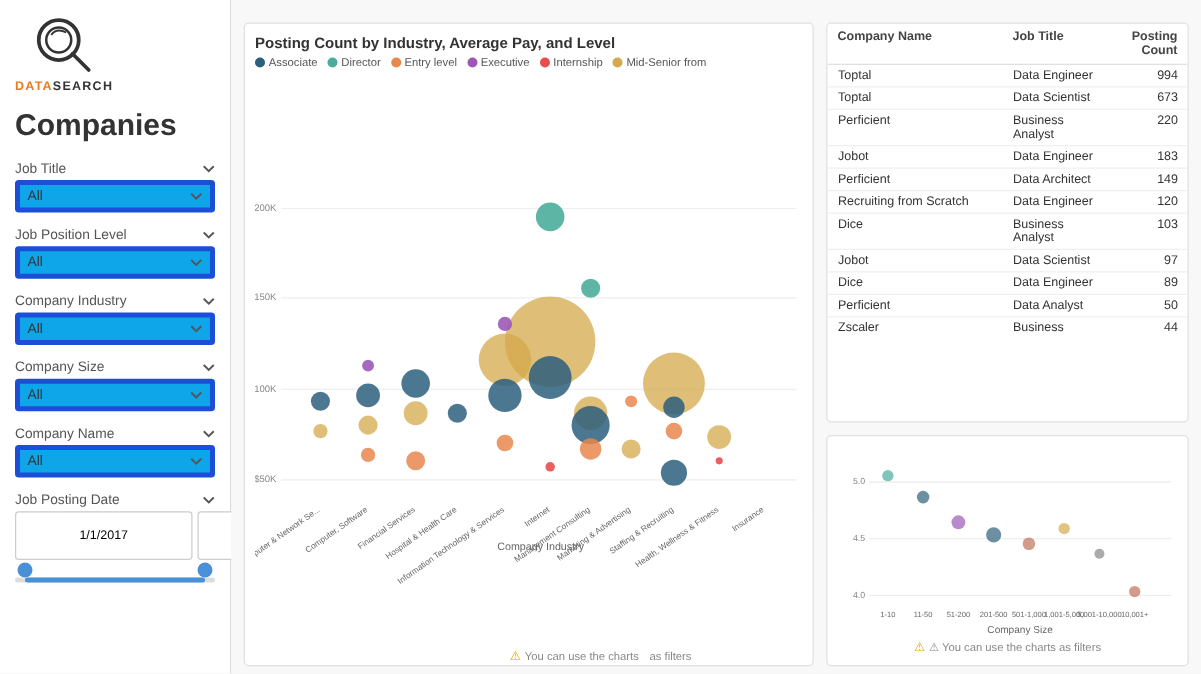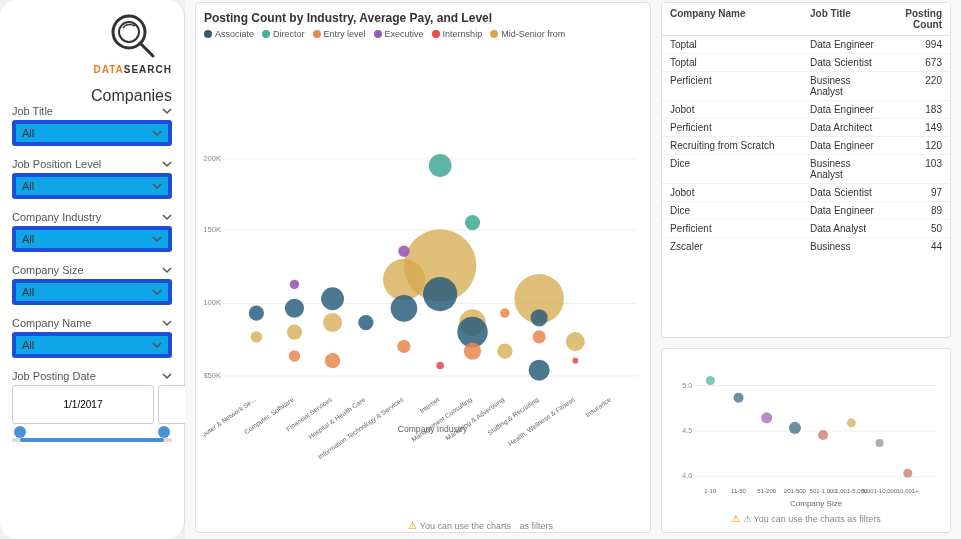--- a/index.html
+++ b/index.html
@@ -5,47 +5,47 @@
     * { box-sizing: border-box; margin: 0; padding: 0; }
     body { font-family: 'Segoe UI', Arial, sans-serif; background: #f0f0f0; font-size: 12px; color: #333; display: flex; width: 961px; height: 539px; overflow: hidden; }
 
     
     .sidebar {
       width: 185px;
       background: #fff;
       border-right: 1px solid #ddd;
       display: flex;
       flex-direction: column;
-      align-items: flex-end;
+      align-items: flex-start;
       padding: 10px 12px;
       flex-shrink: 0;
-      border-radius: 17px;
     }
     .logo-area {
       display: flex;
       flex-direction: column;
       align-items: center;
       margin-bottom: 12px;
     }
     .logo-icon {
       width: 52px;
       height: 52px;
     }
     .logo-text {
       font-size: 10px;
       font-weight: bold;
       color: #444;
       letter-spacing: 1px;
       margin-top: 2px;
     }
     .logo-text span { color: #e87c1e; }
     .sidebar-title {
-      font-size: 16px;
-      font-weight: 400;
+      font-size: 24px;
+      font-weight: 700;
       color: #333;
+      margin-bottom: 14px;
       text-align: center;
     }
     .filter-section {
       width: 100%;
       margin-bottom: 10px;
     }
     .filter-label {
       font-size: 11px;
       color: #555;
       display: flex;
@@ -114,21 +114,21 @@
       cursor: pointer;
     }
     .slider-thumb.left { left: 5%; transform: translateX(-50%); }
     .slider-thumb.right { right: 5%; transform: translateX(50%); }
 
     
     .main {
       flex: 1;
       display: flex;
       flex-direction: column;
-      padding: 2px 10px 6px 10px;
+      padding: 18px 10px 6px 10px;
       background: #f8f8f8;
     }
     .charts-row {
       display: flex;
       gap: 10px;
       flex: 1;
     }
     .bubble-chart-container {
       flex: 1;
       background: #fff;

